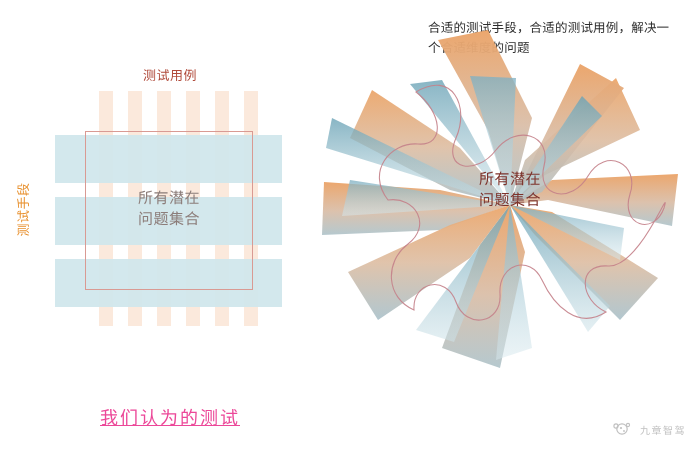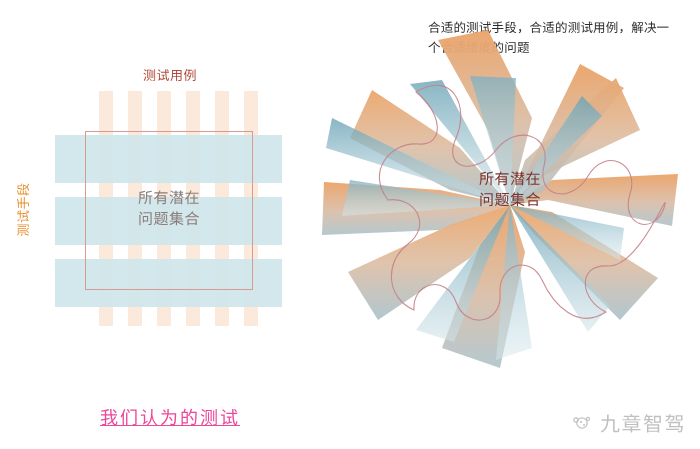--- a/index.html
+++ b/index.html
@@ -162,21 +162,21 @@
   #watermark {
     position: absolute;
     right: 14px;
     bottom: 12px;
     display: flex;
     align-items: center;
     gap: 7px;
     opacity: 0.62;
   }
   #watermark-label {
-    font-size: 20px;
+    font-size: 10px;
     color: #9a9a9a;
     letter-spacing: 1.5px;
     white-space: nowrap;
   }
 </style>
 </head>
 <body>
 
 <div id="stage">
 

